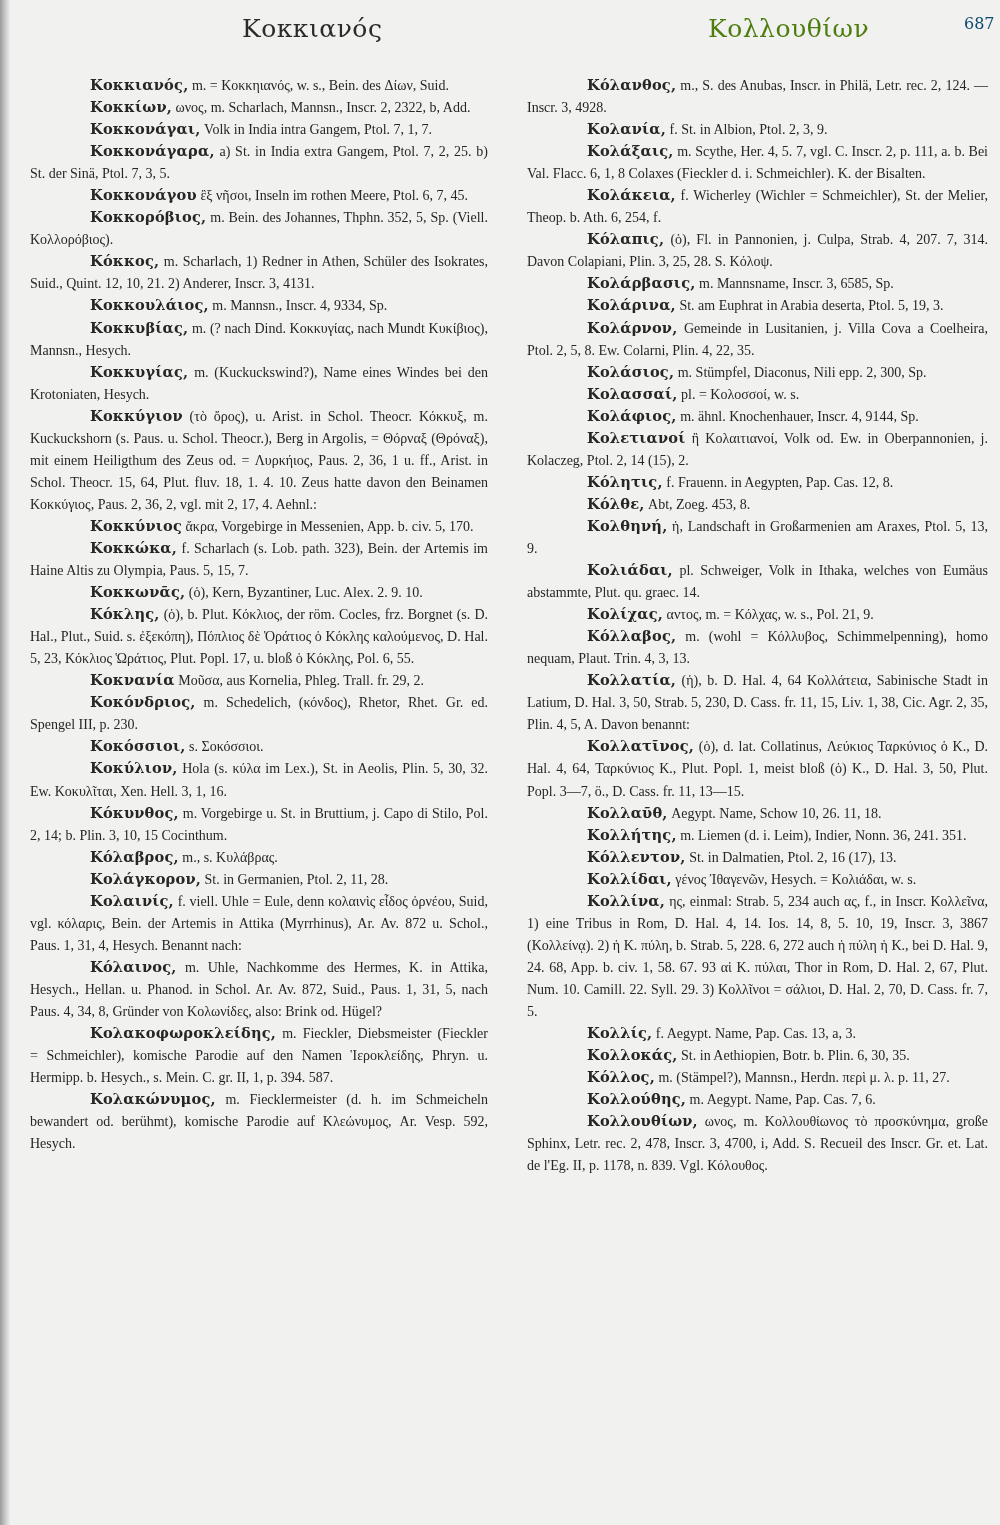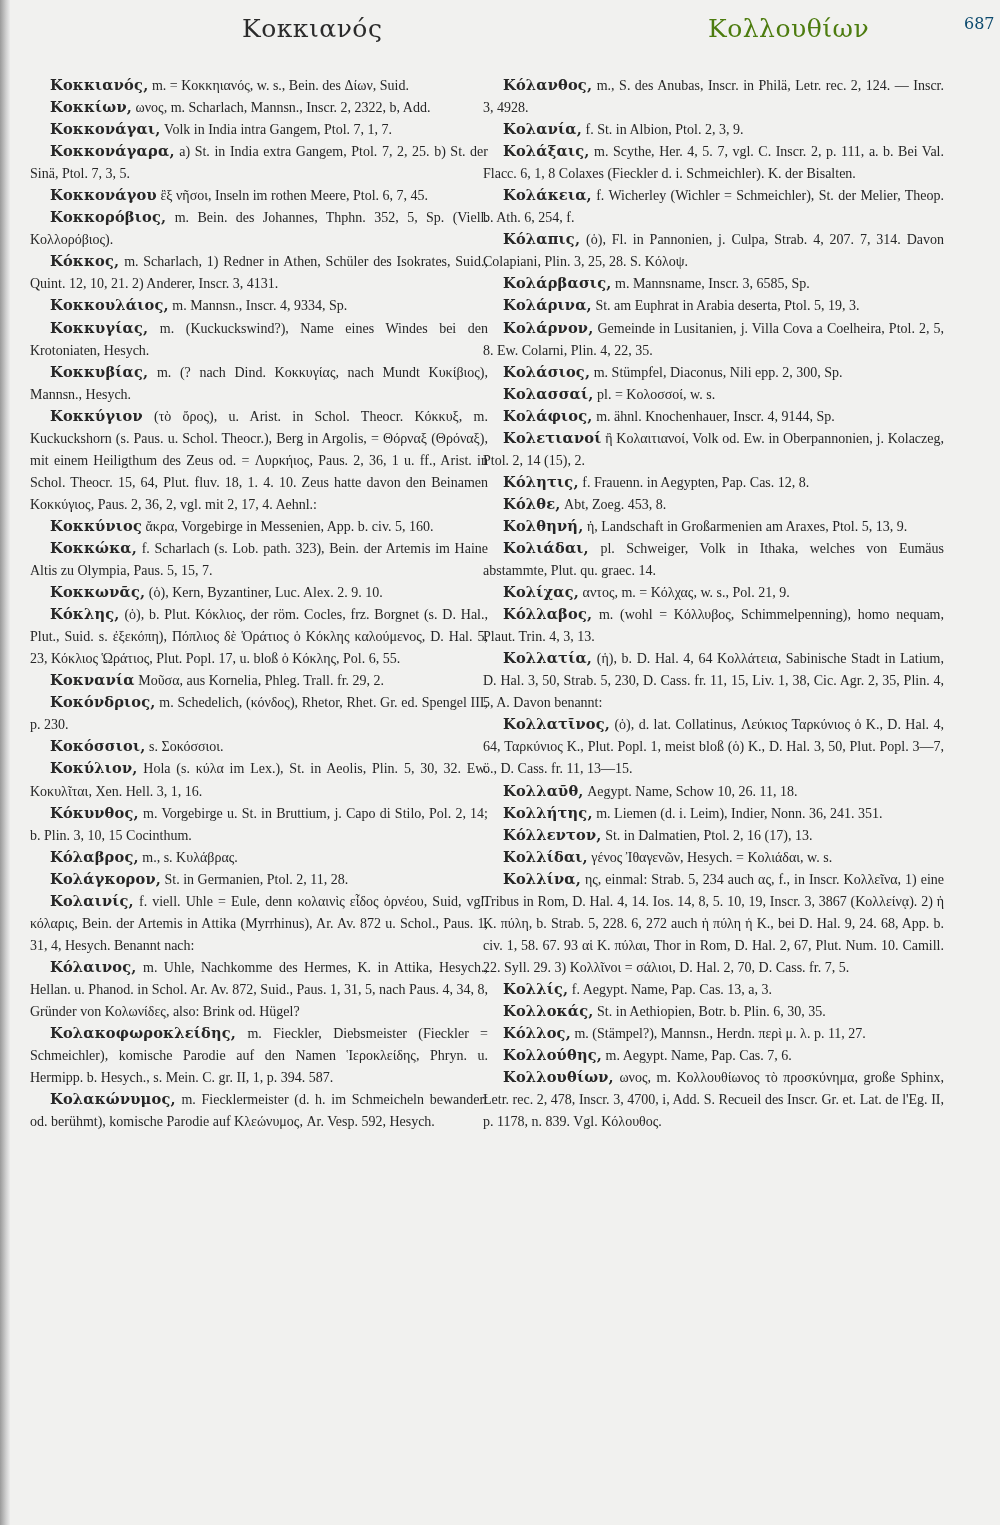--- a/index.html
+++ b/index.html
@@ -29,23 +29,23 @@
   .page-number {
     position: absolute; left: 920px; top: 0;
     font-size: 16px; color: #0c4a6e;
   }
   .col {
     position: absolute; top: 74px;
     font-size: 14.6px; line-height: 21.05px;
     text-align: justify;
   }
   .col-left { left: 30px; width: 458px; }
-  .col-right { left: 483px; width: 461px; }
+  .col-right { left: 527px; width: 461px; }
   .entry { text-indent: 20px; margin: 0; }
-  .hw { font-weight: bold; font-family: "DejaVu Serif", serif; letter-spacing: 0.2px; }
+  .hw { font-weight: bold; font-family: "DejaVu Serif", serif; letter-spacing: 0.2px; margin-left: 40px; }
   .body { font-family: "Liberation Serif", serif; font-size: 14px; }
 </style>
 </head>
 <body>
 
 <div class="binding-edge"></div>
 
 <div class="page">
   <div class="running-head">
     <span class="rh-left">Κοκκιανός</span>
@@ -55,24 +55,24 @@
 
   <div class="col col-left" id="col-left">
       <p class="entry"><span class="hw">Κοκκιανός,</span><span class="body"> m. = Κοκκηιανός, w. s., Bein. des Δίων, Suid.</span></p>
       <p class="entry"><span class="hw">Κοκκίων,</span><span class="body"> ωνος, m. Scharlach, Mannsn., Inscr. 2, 2322, b, Add.</span></p>
       <p class="entry"><span class="hw">Κοκκονάγαι,</span><span class="body"> Volk in India intra Gangem, Ptol. 7, 1, 7.</span></p>
       <p class="entry"><span class="hw">Κοκκονάγαρα,</span><span class="body"> a) St. in India extra Gangem, Ptol. 7, 2, 25. b) St. der Sinä, Ptol. 7, 3, 5.</span></p>
       <p class="entry"><span class="hw">Κοκκονάγου</span><span class="body"> ἒξ νῆσοι, Inseln im rothen Meere, Ptol. 6, 7, 45.</span></p>
       <p class="entry"><span class="hw">Κοκκορόβιος,</span><span class="body"> m. Bein. des Johannes, Thphn. 352, 5, Sp. (Viell. Κολλορόβιος).</span></p>
       <p class="entry"><span class="hw">Κόκκος,</span><span class="body"> m. Scharlach, 1) Redner in Athen, Schüler des Isokrates, Suid., Quint. 12, 10, 21. 2) Anderer, Inscr. 3, 4131.</span></p>
       <p class="entry"><span class="hw">Κοκκουλάιος,</span><span class="body"> m. Mannsn., Inscr. 4, 9334, Sp.</span></p>
+      <p class="entry"><span class="hw">Κοκκυβίας,</span><span class="body"> m. (? nach Dind. Κοκκυγίας, nach Mundt Κυκίβιος), Mannsn., Hesych.</span></p>
       <p class="entry"><span class="hw">Κοκκυγίας,</span><span class="body"> m. (Kuckuckswind?), Name eines Windes bei den Krotoniaten, Hesych.</span></p>
-      <p class="entry"><span class="hw">Κοκκυβίας,</span><span class="body"> m. (? nach Dind. Κοκκυγίας, nach Mundt Κυκίβιος), Mannsn., Hesych.</span></p>
       <p class="entry"><span class="hw">Κοκκύγιον</span><span class="body"> (τὸ ὄρος), u. Arist. in Schol. Theocr. Κόκκυξ, m. Kuckuckshorn (s. Paus. u. Schol. Theocr.), Berg in Argolis, = Θόρναξ (Θρόναξ), mit einem Heiligthum des Zeus od. = Λυρκήιος, Paus. 2, 36, 1 u. ff., Arist. in Schol. Theocr. 15, 64, Plut. fluv. 18, 1. 4. 10. Zeus hatte davon den Beinamen Κοκκύγιος, Paus. 2, 36, 2, vgl. mit 2, 17, 4. Aehnl.:</span></p>
-      <p class="entry"><span class="hw">Κοκκύνιος</span><span class="body"> ἄκρα, Vorgebirge in Messenien, App. b. civ. 5, 160.</span></p>
+      <p class="entry"><span class="hw">Κοκκύνιος</span><span class="body"> ἄκρα, Vorgebirge in Messenien, App. b. civ. 5, 170.</span></p>
       <p class="entry"><span class="hw">Κοκκώκα,</span><span class="body"> f. Scharlach (s. Lob. path. 323), Bein. der Artemis im Haine Altis zu Olympia, Paus. 5, 15, 7.</span></p>
       <p class="entry"><span class="hw">Κοκκωνᾶς,</span><span class="body"> (ὁ), Kern, Byzantiner, Luc. Alex. 2. 9. 10.</span></p>
       <p class="entry"><span class="hw">Κόκλης,</span><span class="body"> (ὁ), b. Plut. Κόκλιος, der röm. Cocles, frz. Borgnet (s. D. Hal., Plut., Suid. s. ἐξεκόπη), Πόπλιος δὲ Ὁράτιος ὁ Κόκλης καλούμενος, D. Hal. 5, 23, Κόκλιος Ὡράτιος, Plut. Popl. 17, u. bloß ὁ Κόκλης, Pol. 6, 55.</span></p>
       <p class="entry"><span class="hw">Κοκνανία</span><span class="body"> Μοῦσα, aus Kornelia, Phleg. Trall. fr. 29, 2.</span></p>
       <p class="entry"><span class="hw">Κοκόνδριος,</span><span class="body"> m. Schedelich, (κόνδος), Rhetor, Rhet. Gr. ed. Spengel III, p. 230.</span></p>
       <p class="entry"><span class="hw">Κοκόσσιοι,</span><span class="body"> s. Σοκόσσιοι.</span></p>
       <p class="entry"><span class="hw">Κοκύλιον,</span><span class="body"> Hola (s. κύλα im Lex.), St. in Aeolis, Plin. 5, 30, 32. Ew. Κοκυλῖται, Xen. Hell. 3, 1, 16.</span></p>
       <p class="entry"><span class="hw">Κόκυνθος,</span><span class="body"> m. Vorgebirge u. St. in Bruttium, j. Capo di Stilo, Pol. 2, 14; b. Plin. 3, 10, 15 Cocinthum.</span></p>
       <p class="entry"><span class="hw">Κόλαβρος,</span><span class="body"> m., s. Κυλάβρας.</span></p>
       <p class="entry"><span class="hw">Κολάγκορον,</span><span class="body"> St. in Germanien, Ptol. 2, 11, 28.</span></p>

